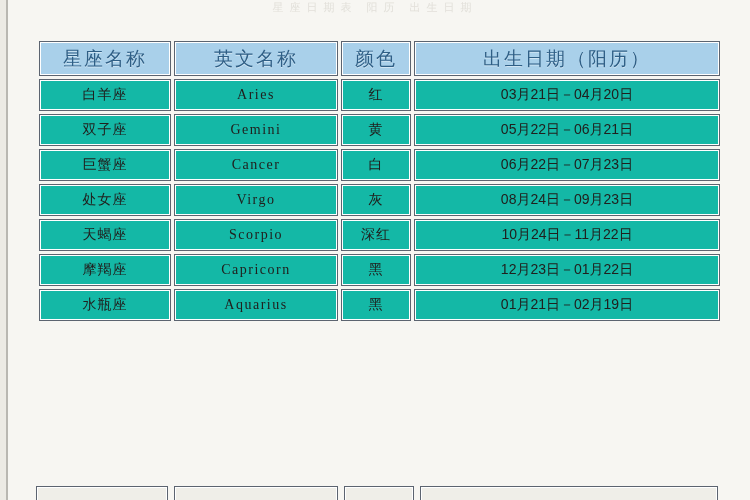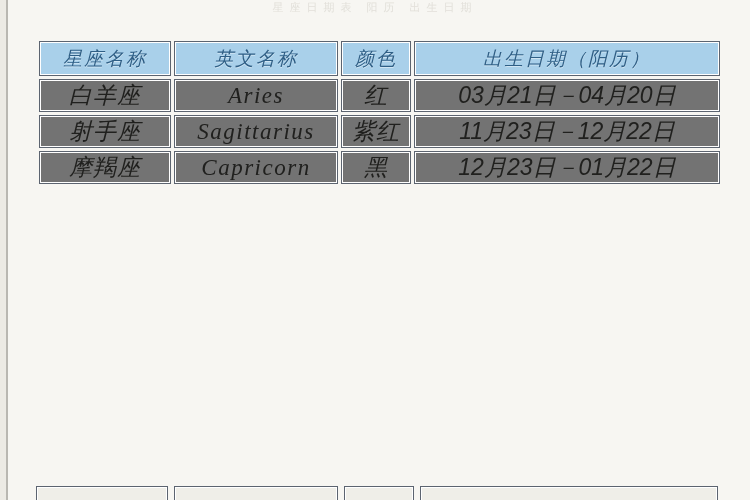--- a/index.html
+++ b/index.html
@@ -44,21 +44,20 @@
     left: 36px;
     top: 38px;
     width: 682px;
   }
 
   table.zodiac {
     border-collapse: separate;
     border-spacing: 3px 3px;
     width: 682px;
     table-layout: fixed;
-    font-style: italic;
   }
 
   table.zodiac th, table.zodiac td {
     border: 1px solid #5c6470;
     box-shadow: inset 0 0 0 1px #ffffff;
     padding: 0;
     height: 30px;
     text-align: center;
     vertical-align: middle;
     font-weight: normal;
@@ -69,23 +68,23 @@
   table.zodiac th {
     background: #a9d0ea;
     color: #2f5f86;
     font-size: 19px;
     letter-spacing: 2px;
     height: 33px;
     text-shadow: 0 1px 0 rgba(255,255,255,0.45);
   }
 
   table.zodiac td {
-    background: #737373;
+    background: #14b8a6;
     color: #20201e;
-    font-size: 23px;
+    font-size: 14px;
   }
 
   td.col-name   { font-size: 17px; letter-spacing: 1px; }
   td.col-en     { font-family: "Liberation Serif", "DejaVu Serif", serif; font-size: 16px; letter-spacing: 1.5px; }
   td.col-color  { font-size: 17px; letter-spacing: 1px; }
   td.col-date   { font-size: 17px; letter-spacing: 0px; }
 
   col.c1 { width: 132px; }
   col.c2 { width: 164px; }
   col.c3 { width: 70px; }
@@ -134,30 +133,54 @@
       </tr>
     </thead>
     <tbody>
       <tr>
         <td class="col-name">白羊座</td>
         <td class="col-en">Aries</td>
         <td class="col-color">红</td>
         <td class="col-date">03月21日－04月20日</td>
       </tr>
       <tr>
-        <td class="col-name">射手座</td>
-        <td class="col-en">Sagittarius</td>
-        <td class="col-color">紫红</td>
-        <td class="col-date">11月23日－12月22日</td>
+        <td class="col-name">双子座</td>
+        <td class="col-en">Gemini</td>
+        <td class="col-color">黄</td>
+        <td class="col-date">05月22日－06月21日</td>
+      </tr>
+      <tr>
+        <td class="col-name">巨蟹座</td>
+        <td class="col-en">Cancer</td>
+        <td class="col-color">白</td>
+        <td class="col-date">06月22日－07月23日</td>
+      </tr>
+      <tr>
+        <td class="col-name">处女座</td>
+        <td class="col-en">Virgo</td>
+        <td class="col-color">灰</td>
+        <td class="col-date">08月24日－09月23日</td>
+      </tr>
+      <tr>
+        <td class="col-name">天蝎座</td>
+        <td class="col-en">Scorpio</td>
+        <td class="col-color">深红</td>
+        <td class="col-date">10月24日－11月22日</td>
       </tr>
       <tr>
         <td class="col-name">摩羯座</td>
         <td class="col-en">Capricorn</td>
         <td class="col-color">黑</td>
         <td class="col-date">12月23日－01月22日</td>
+      </tr>
+      <tr>
+        <td class="col-name">水瓶座</td>
+        <td class="col-en">Aquarius</td>
+        <td class="col-color">黑</td>
+        <td class="col-date">01月21日－02月19日</td>
       </tr>
     </tbody>
   </table>
 </div>
 
 <div id="clip-row">
   <div class="cell" style="left:0px;   width:132px;"></div>
   <div class="cell" style="left:138px; width:164px;"></div>
   <div class="cell" style="left:308px; width:70px;"></div>
   <div class="cell" style="left:384px; width:298px;"></div>

